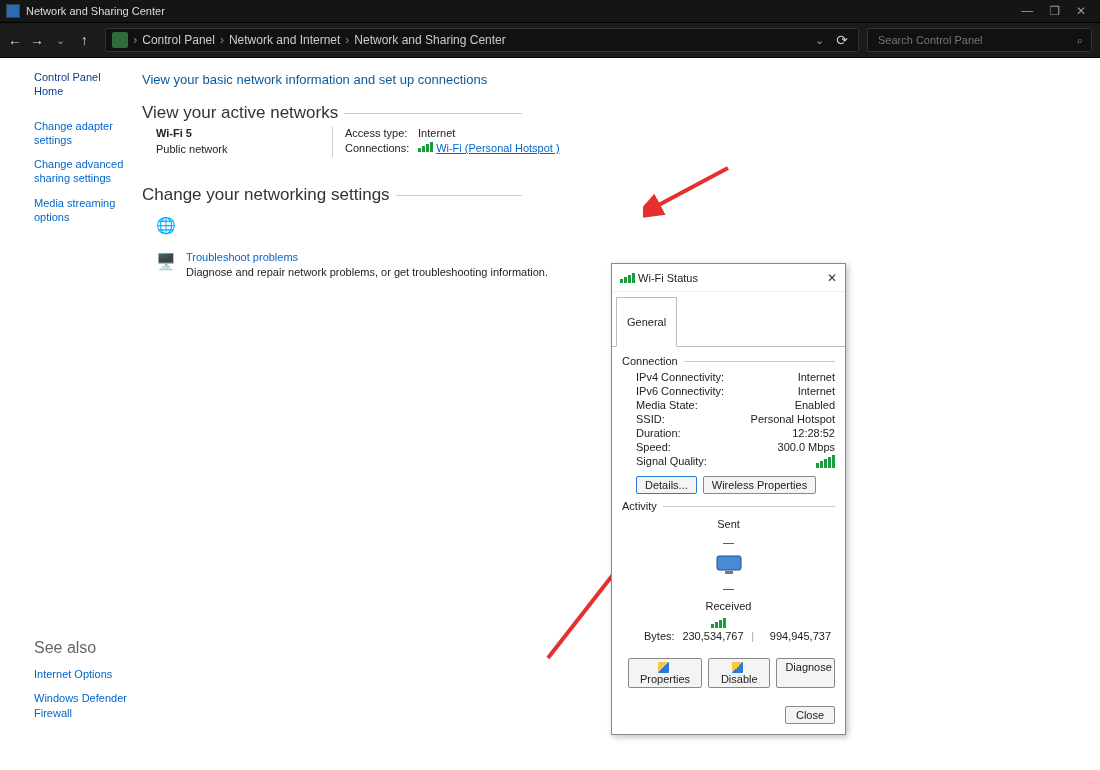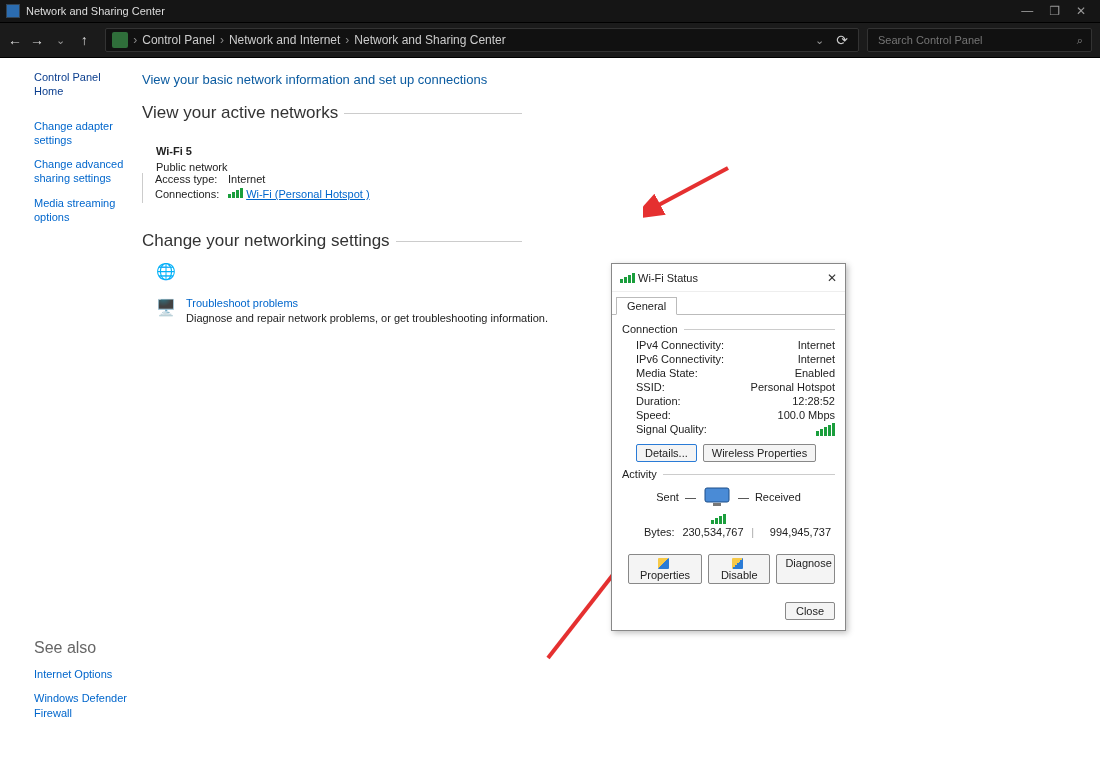--- a/index.html
+++ b/index.html
@@ -32,52 +32,52 @@
   .sidebar a { color:#0066cc; text-decoration:none; display:block; margin-bottom:10px; line-height:1.3;}
   .sidebar .home { color:#0b3e8e; font-weight:500;}
   .sidebar .see-also { position:absolute; bottom:40px; }
   .sidebar .see-label { color:#666; font-size:16px; margin-bottom:10px;}
   .sidebar .see-also a { color:#0066cc; }
 
   .main { flex:1; padding:14px 10px 0 4px; font-size:11px; color:#222; position:relative;}
   .page-title { color:#0b5ba0; font-size:13px;}
   .section-label { color:#333; font-size:17px; margin-top:16px; display:flex; align-items:center;text-align:center;}
   .section-label .rule { flex:1; height:1px; background:#ccc; margin-left:6px;}
-  .net-row { display:flex; margin-top:22px;flex-direction:column;}
+  .net-row { display:flex; margin-top:4px;}
   .net-left { width:190px; padding-left:14px;}
   .net-name { font-weight:600; }
   .net-type { margin-top:4px;}
   .net-right { border-left:1px solid #ccc; padding-left:12px; font-size:11px;}
   .net-right .row { margin-bottom:3px;}
   .net-right .lab { display:inline-block; width:70px;}
   a.link { color:#0066cc; text-decoration:underline;}
 
   .settings-item { display:flex; margin-top:10px; gap:10px; align-items:flex-start; margin-left:14px;}
   .settings-item .ic { width:20px; height:20px; display:flex; align-items:center; justify-content:center; font-size:16px;}
   .settings-item .txt a { color:#0066cc; text-decoration:none;}
   .settings-item .txt .desc { color:#222; margin-top:3px;}
 
   
   .dialog { position:absolute; left:473px; top:205px; width:235px; background:#fff;
     border:1px solid #888; box-shadow:2px 2px 6px rgba(0,0,0,0.25); font-size:11px;}
   .dlg-title { height:28px; display:flex; align-items:center; padding:0 8px; border-bottom:1px solid #eee;}
   .dlg-title .close { margin-left:auto; color:#333; font-size:12px; cursor:default;}
   .dlg-tabs { padding:4px 4px 0 4px;}
-  .dlg-tab { display:inline-block; border:1px solid #bbb; border-bottom:1px solid #fff; padding:2px 10px;
+  .dlg-tab { display:inline-block; border:1px solid #bbb; border-bottom:1px solid #fff; padding:18px 10px;
     font-size:11px; background:#fff; position:relative; top:1px;}
   .dlg-body { border-top:1px solid #bbb; padding:8px 10px;}
   .grp-label { display:flex; align-items:center; margin-bottom:4px;}
   .grp-label .rule { flex:1; height:1px; background:#ccc; margin-left:6px;}
   .kv { display:flex; justify-content:space-between; margin:2px 0 2px 14px;}
   .kv .k, .kv .v { font-size:11px;}
   .btn { display:inline-block; border:1px solid #888; background:#f4f4f4; font-size:11px;
     padding:2px 8px; border-radius:2px; min-width:38px; text-align:center;}
   .btn.hl { border-color:#2a7bd6;}
   .btn-row { display:flex; gap:6px; margin:8px 0 4px 14px;}
-  .activity-box { display:flex; align-items:center; justify-content:center; gap:6px; margin:6px 0;}
+  .activity-box { display:flex; align-items:center; justify-content:center; gap:6px; margin:6px 0;flex-direction:column;}
   .monitor { width:30px; height:22px; display:inline-flex; align-items:center; justify-content:center;}
   .shield { width:11px; height:11px; display:inline-block; vertical-align:-2px; margin-right:3px;
     background: linear-gradient(135deg,#f7c948 50%,#2a7bd6 50%); border-radius:1px;}
   .dlg-footer { padding:6px 10px 10px; display:flex; justify-content:flex-end;}
 
   
   .arrow-svg { position:absolute; pointer-events:none;}
   .arrow1 { left:505px; top:105px; width:90px; height:55px;}
   .arrow2 { left:400px; top:485px; width:100px; height:120px;}
   .sig-bars { display:inline-flex; align-items:flex-end; gap:1px;}
@@ -231,21 +231,21 @@
         <div class="kv">
             <span class="k">SSID:</span>
             <span class="v">Personal Hotspot</span>
           </div>
         <div class="kv">
             <span class="k">Duration:</span>
             <span class="v">12:28:52</span>
           </div>
         <div class="kv">
             <span class="k">Speed:</span>
-            <span class="v">100.0 Mbps</span>
+            <span class="v">300.0 Mbps</span>
           </div>
         <div class="kv">
             <span class="k">Signal Quality:</span>
           <span class="sig-bars">
             <span style="height:5px"></span>
               <span style="height:7px"></span>
               <span style="height:9px"></span>
               <span style="height:11px"></span>
               <span style="height:13px"></span>
           </span>

